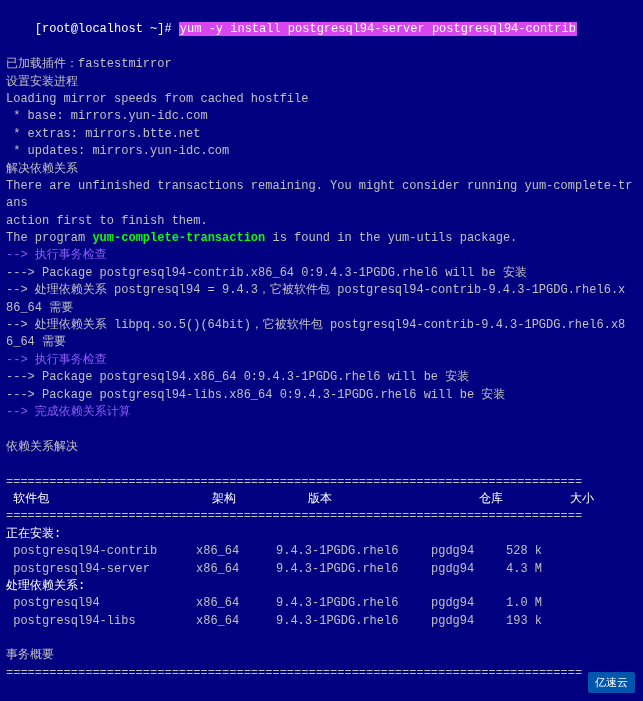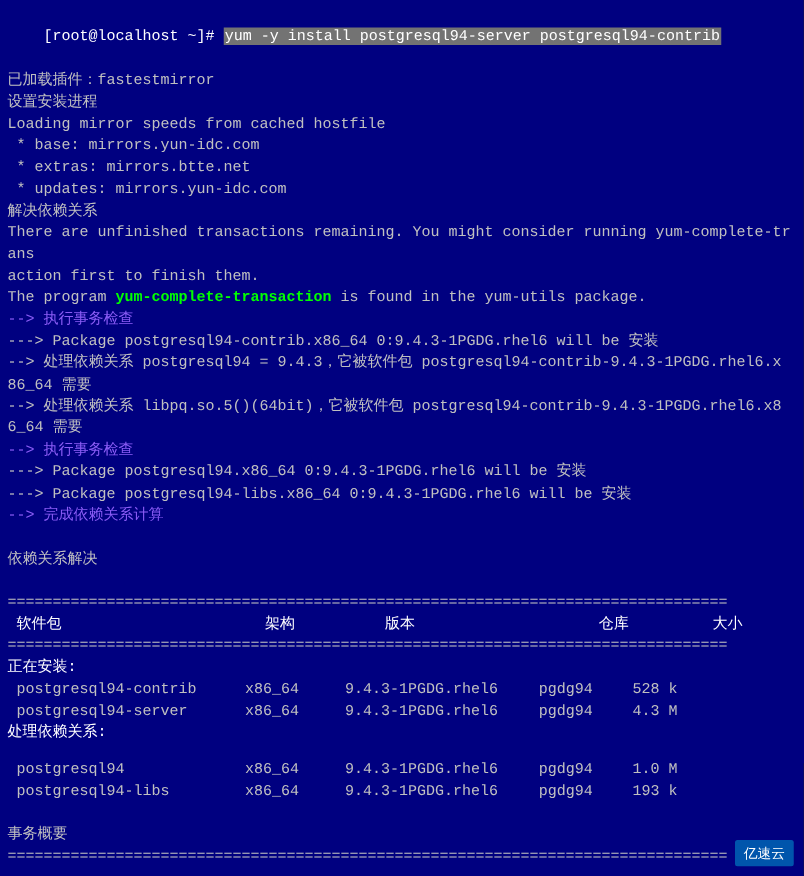--- a/index.html
+++ b/index.html
@@ -22,21 +22,21 @@
     }
     .line {
       line-height: 1.45;
       white-space: pre-wrap;
       word-break: break-all;
     }
     .prompt-line {
       color: #ffffff;
     }
     .command-highlight {
-      background: #737373;
+      background: #d946ef;
       color: #ffffff;
       padding: 0 1px;
       text-align: center;
     }
     .bold-green {
       color: #00ff00;
       font-weight: bold;
     }
     .arrow {
       color: #8b5cf6;
@@ -112,21 +112,21 @@
     <span style="width:60px;">528 k</span>
   </div>
   <div class="line" style="display:flex;">
     <span style="width:190px;"> postgresql94-server</span>
     <span style="width:80px;">x86_64</span>
     <span style="width:155px;">9.4.3-1PGDG.rhel6</span>
     <span style="width:75px;">pgdg94</span>
     <span style="width:60px;">4.3 M</span>
   </div>
   <div class="line installing-label">处理依赖关系:</div>
-  <div class="line" style="display:flex;margin-top:12px;">
+  <div class="line" style="display:flex;">
     <span style="width:190px;"> postgresql94</span>
     <span style="width:80px;">x86_64</span>
     <span style="width:155px;">9.4.3-1PGDG.rhel6</span>
     <span style="width:75px;">pgdg94</span>
     <span style="width:60px;">1.0 M</span>
   </div>
   <div class="line" style="display:flex;">
     <span style="width:190px;"> postgresql94-libs</span>
     <span style="width:80px;">x86_64</span>
     <span style="width:155px;">9.4.3-1PGDG.rhel6</span>

